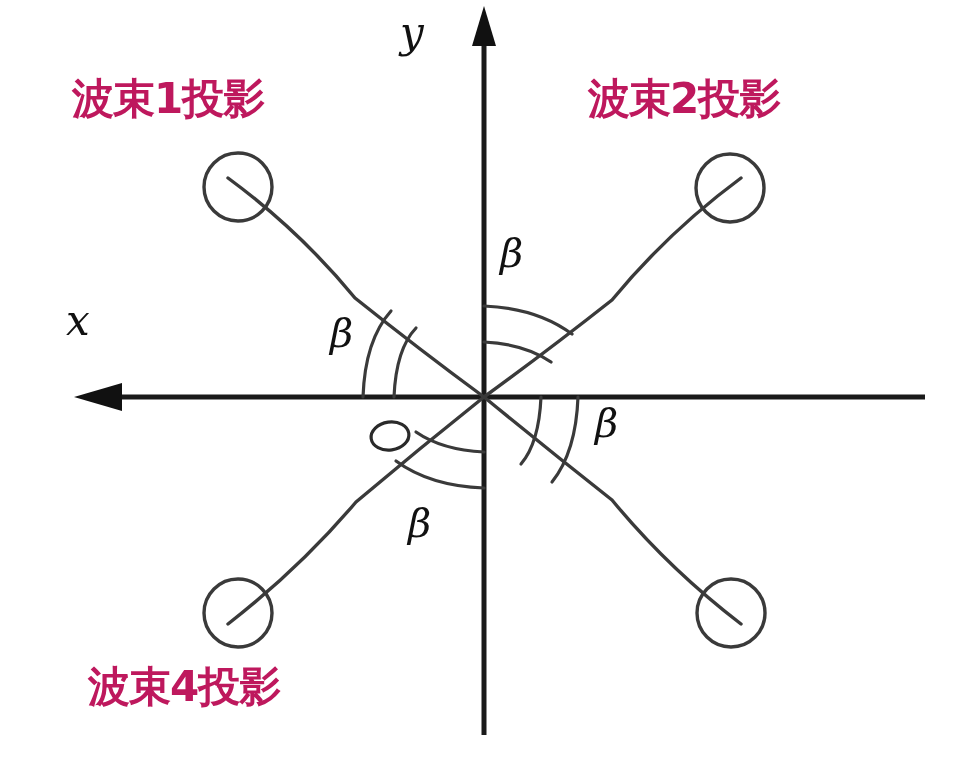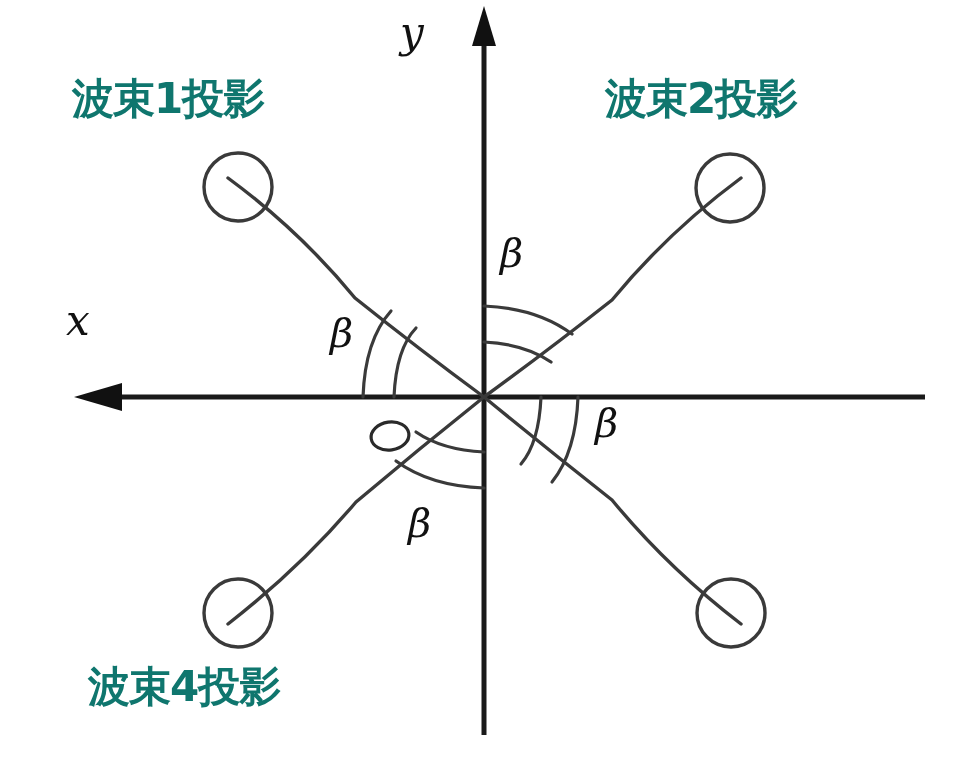--- a/index.html
+++ b/index.html
@@ -23,21 +23,21 @@
     top: 0;
     width: 954px;
     height: 778px;
   }
   .cjk-label {
     position: absolute;
     font-family: "DejaVu Sans", "Liberation Sans", sans-serif;
     font-weight: 700;
     font-size: 42px;
     line-height: 1;
-    color: #0f766e;
+    color: #be185d;
     white-space: nowrap;
     letter-spacing: -1px;
   }
   .axis-label {
     position: absolute;
     font-family: "DejaVu Serif", "Liberation Serif", serif;
     font-style: italic;
     font-size: 42px;
     line-height: 1;
     color: #111111;
@@ -118,17 +118,17 @@
 
   <div class="axis-label" style="left:400px; top:12px;">y</div>
   <div class="axis-label" style="left:66px; top:300px;">x</div>
 
   <div class="beta-label" style="left:330px; top:313px;">β</div>
   <div class="beta-label" style="left:500px; top:233px;">β</div>
   <div class="beta-label" style="left:595px; top:403px;">β</div>
   <div class="beta-label" style="left:408px; top:503px;">β</div>
 
   <div class="cjk-label" style="left:72px; top:78px;">波束1投影</div>
-  <div class="cjk-label" style="left:588px; top:78px;margin-left:17px;">波束2投影</div>
+  <div class="cjk-label" style="left:588px; top:78px;">波束2投影</div>
   <div class="cjk-label" style="left:88px; top:666px;text-align:center;">波束4投影</div>
 
 
 </div>
 
 </body></html>

